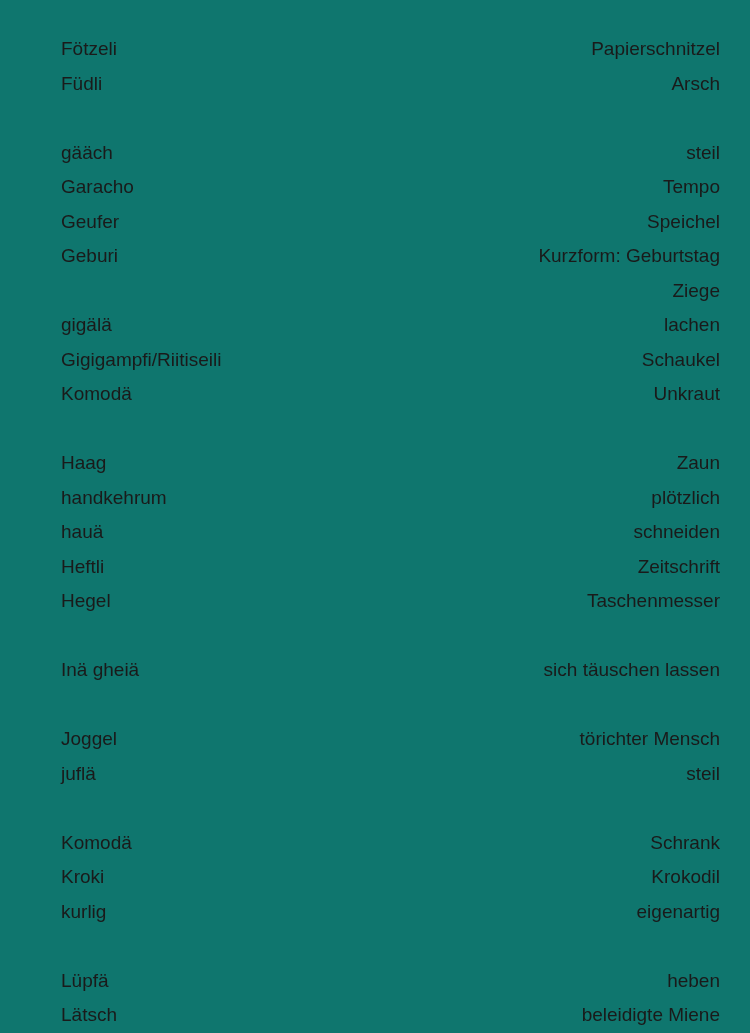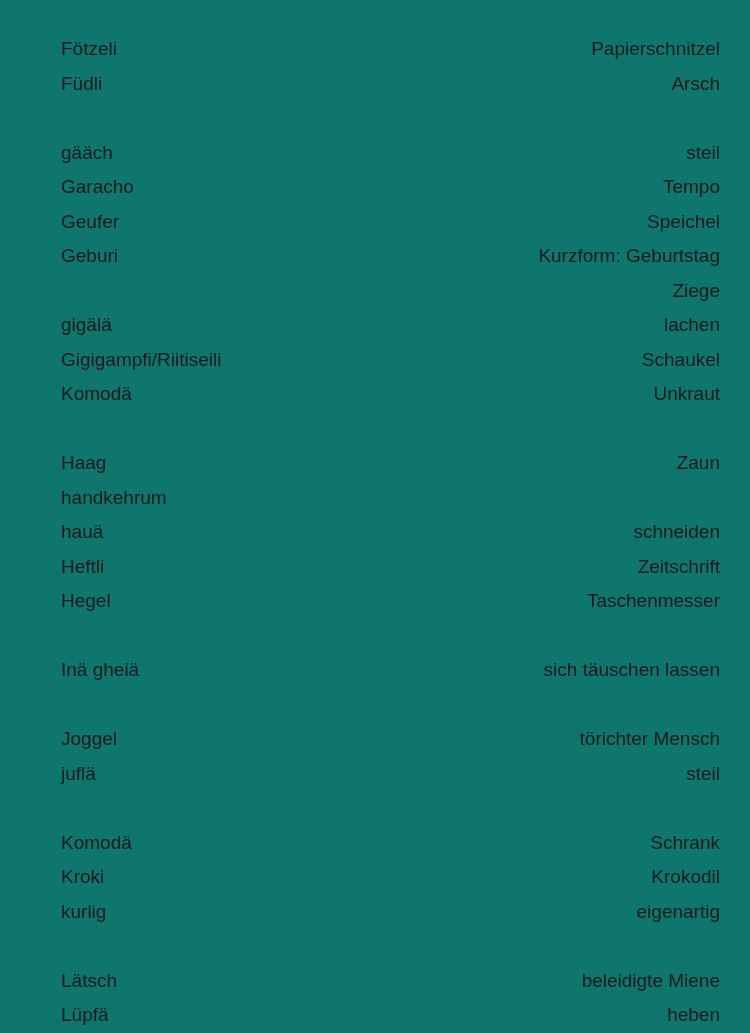--- a/index.html
+++ b/index.html
@@ -94,20 +94,21 @@
     <span class="definition">Unkraut</span>
   </div>
 <div class="spacer"></div>
   <div class="row">
     <span class="term">Haag</span>
     <span class="definition">Zaun</span>
   </div>
 
   <div class="row">
     <span class="term">handkehrum</span>
+    <span class="definition">plötzlich</span>
   </div>
 
   <div class="row">
     <span class="term">hauä</span>
     <span class="definition">schneiden</span>
   </div>
 
   <div class="row">
     <span class="term">Heftli</span>
     <span class="definition">Zeitschrift</span>
@@ -142,22 +143,22 @@
     <span class="term">Kroki</span>
     <span class="definition">Krokodil</span>
   </div>
 
   <div class="row">
     <span class="term">kurlig</span>
     <span class="definition">eigenartig</span>
   </div>
 <div class="spacer"></div>
   <div class="row">
-    <span class="term">Lätsch</span>
-    <span class="definition">beleidigte Miene</span>
+    <span class="term">Lüpfä</span>
+    <span class="definition">heben</span>
   </div>
 
   <div class="row">
-    <span class="term">Lüpfä</span>
-    <span class="definition">heben</span>
+    <span class="term">Lätsch</span>
+    <span class="definition">beleidigte Miene</span>
   </div>
 </div>
 </div>
 
 </body></html>

